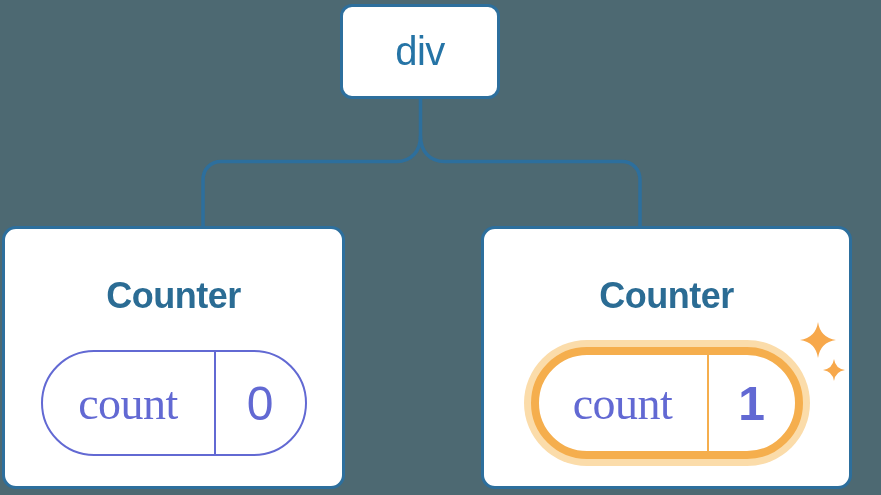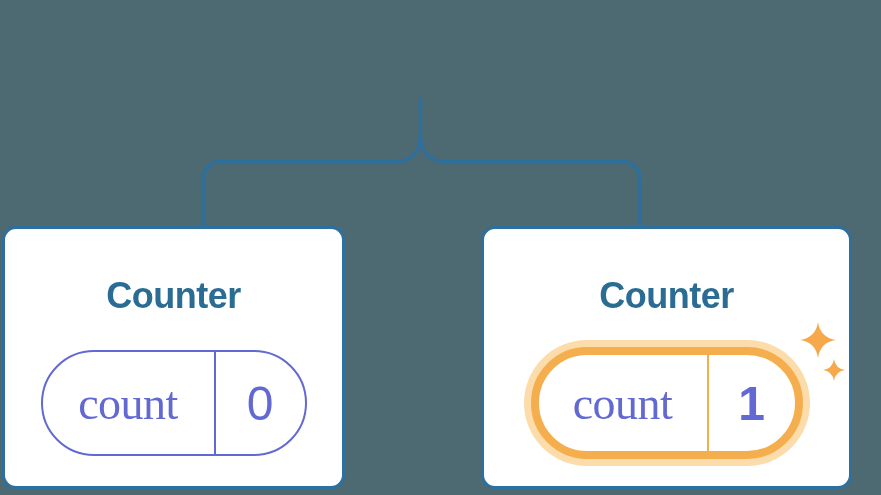--- a/index.html
+++ b/index.html
@@ -119,20 +119,23 @@
 </head>
 <body>
 
 <div class="stage">
 
   <svg class="connector" width="881" height="495" viewBox="0 0 881 495">
     <path d="M420.5,97 L420.5,136 C420.5,151 411.5,161.5 396.5,161.5 L221,161.5 C210.5,161.5 203,169.5 203,180 L203,227"></path>
     <path d="M420.5,136 C420.5,151 429.5,161.5 444.5,161.5 L622,161.5 C632.5,161.5 640,169.5 640,180 L640,227"></path>
   </svg>
 
+  <div class="root-node">
+    <span class="root-label">div</span>
+  </div>
 
   <div class="card left">
     <div class="card-title">Counter</div>
     <div class="pill-wrap">
       <div class="pill plain">
         <div class="pill-key">count</div>
         <div class="pill-divider"></div>
         <div class="pill-value">0</div>
       </div>
     </div>

